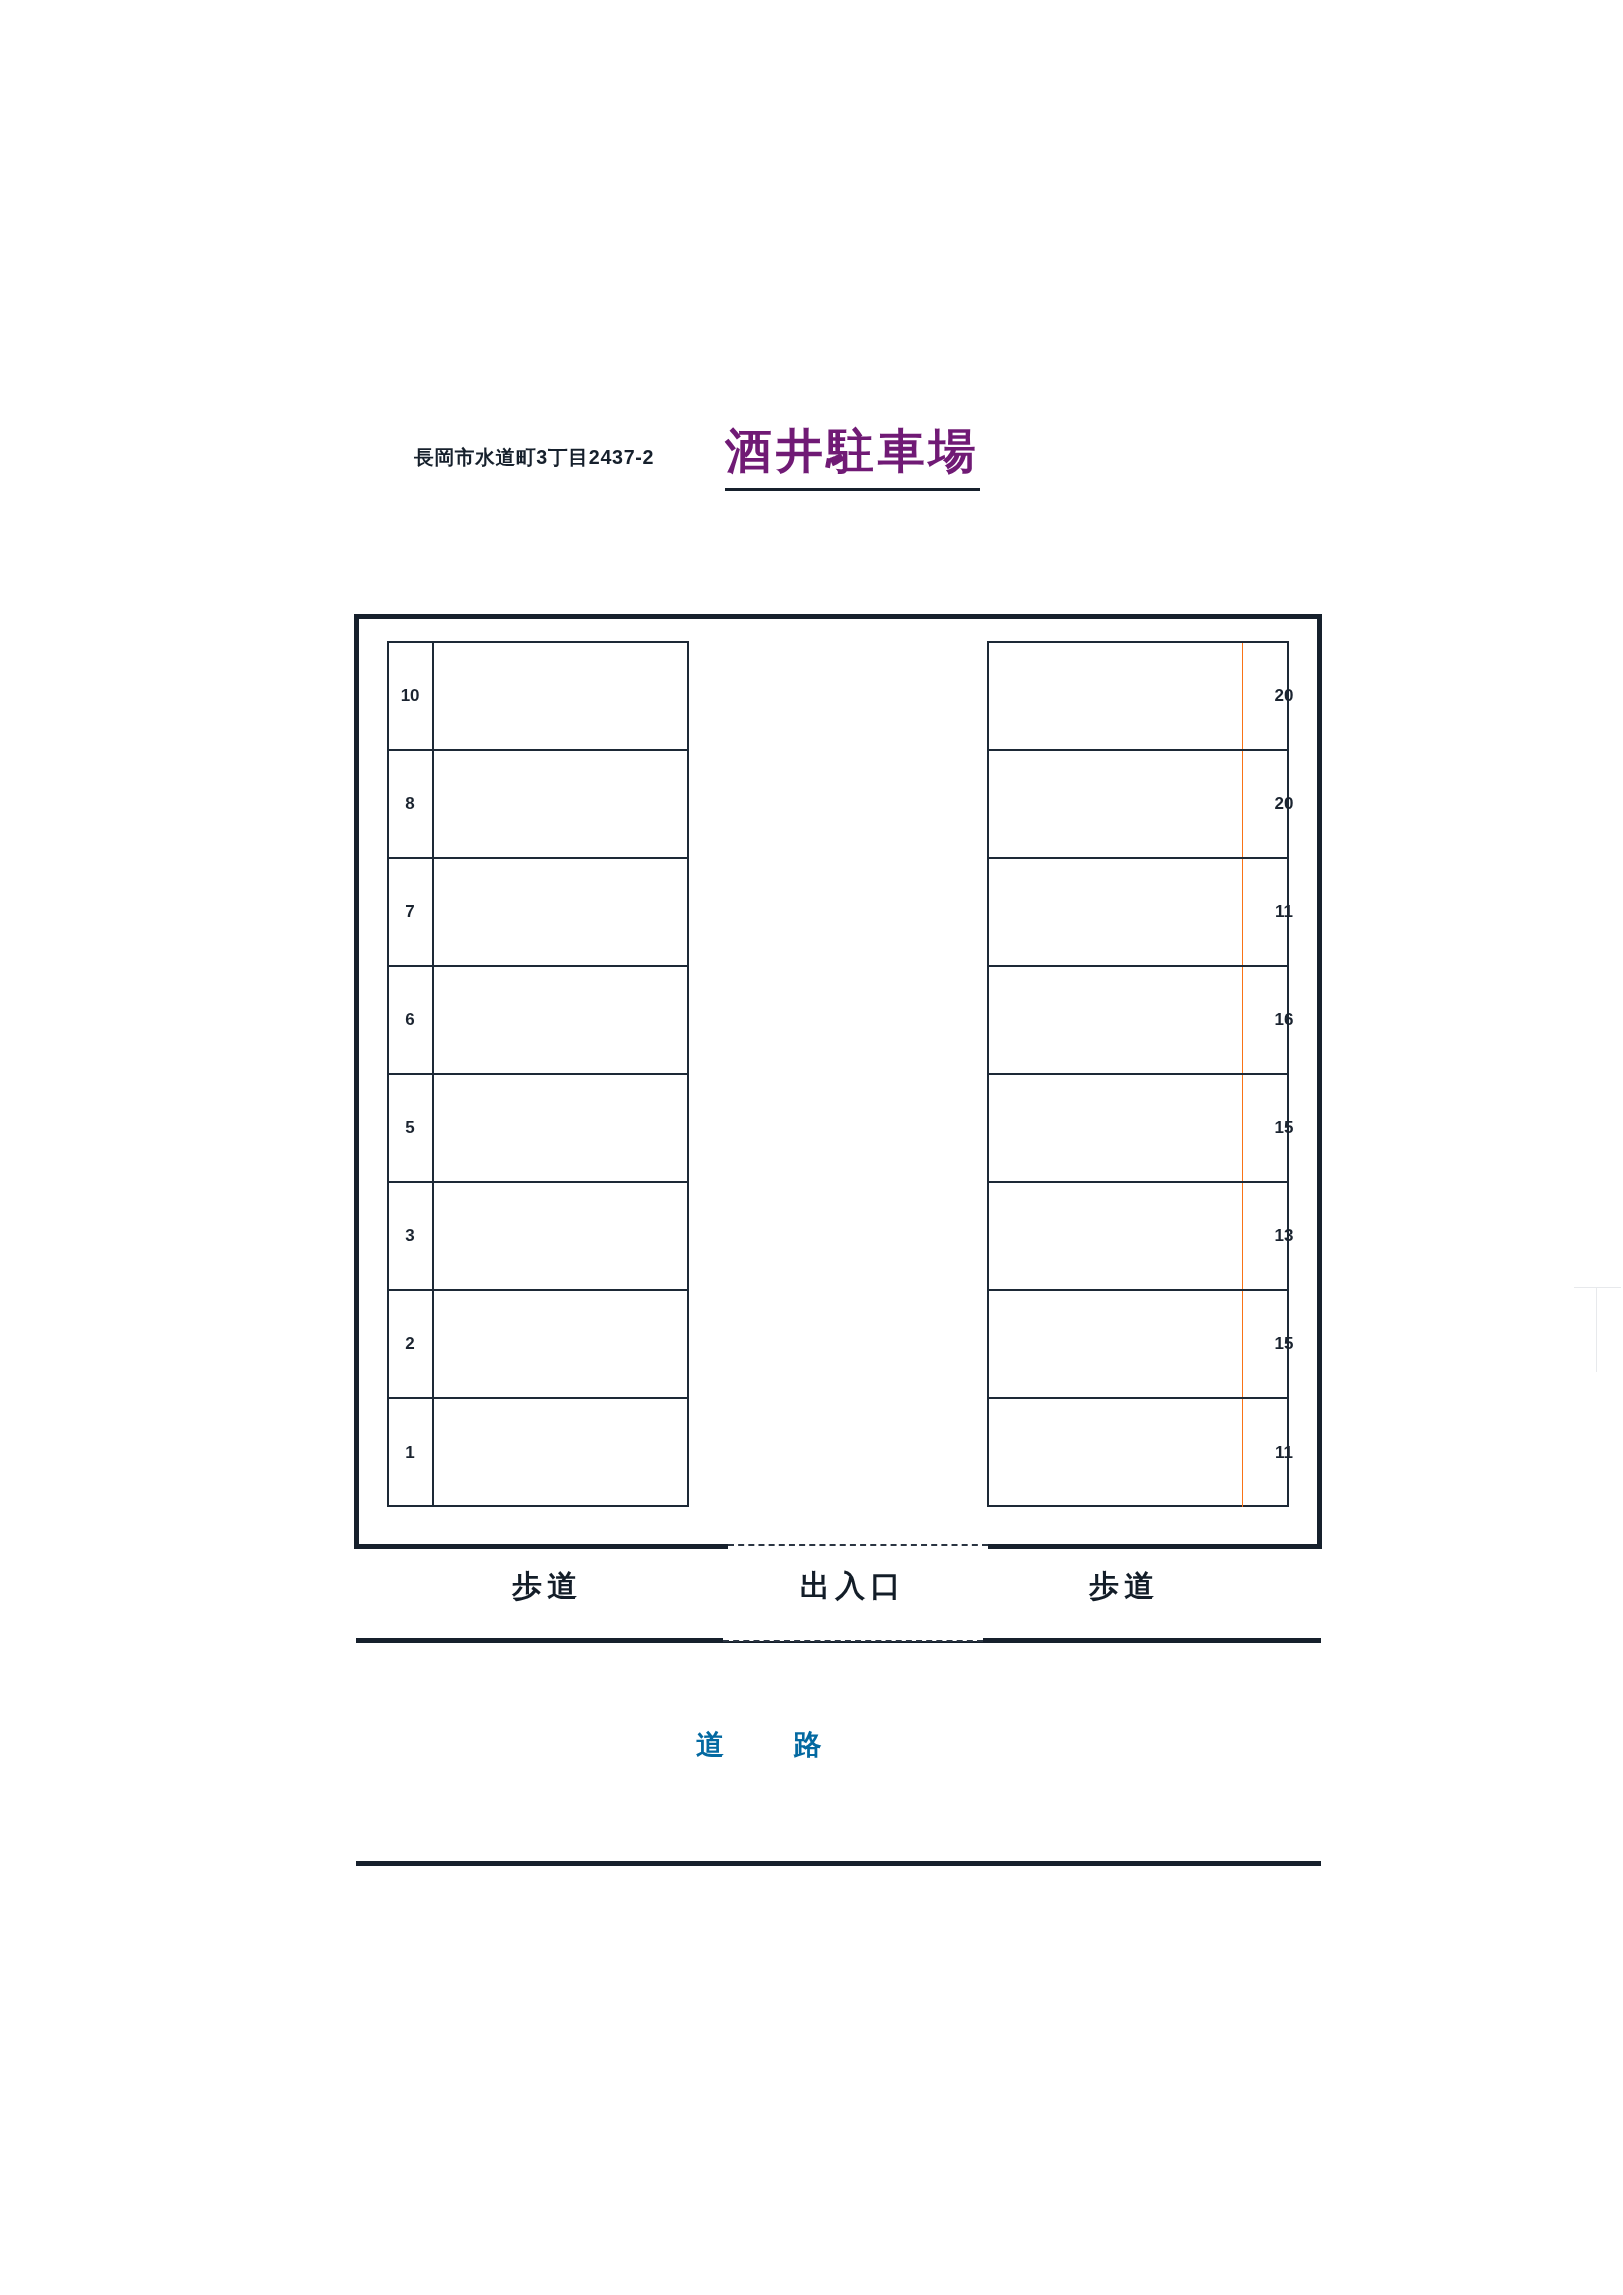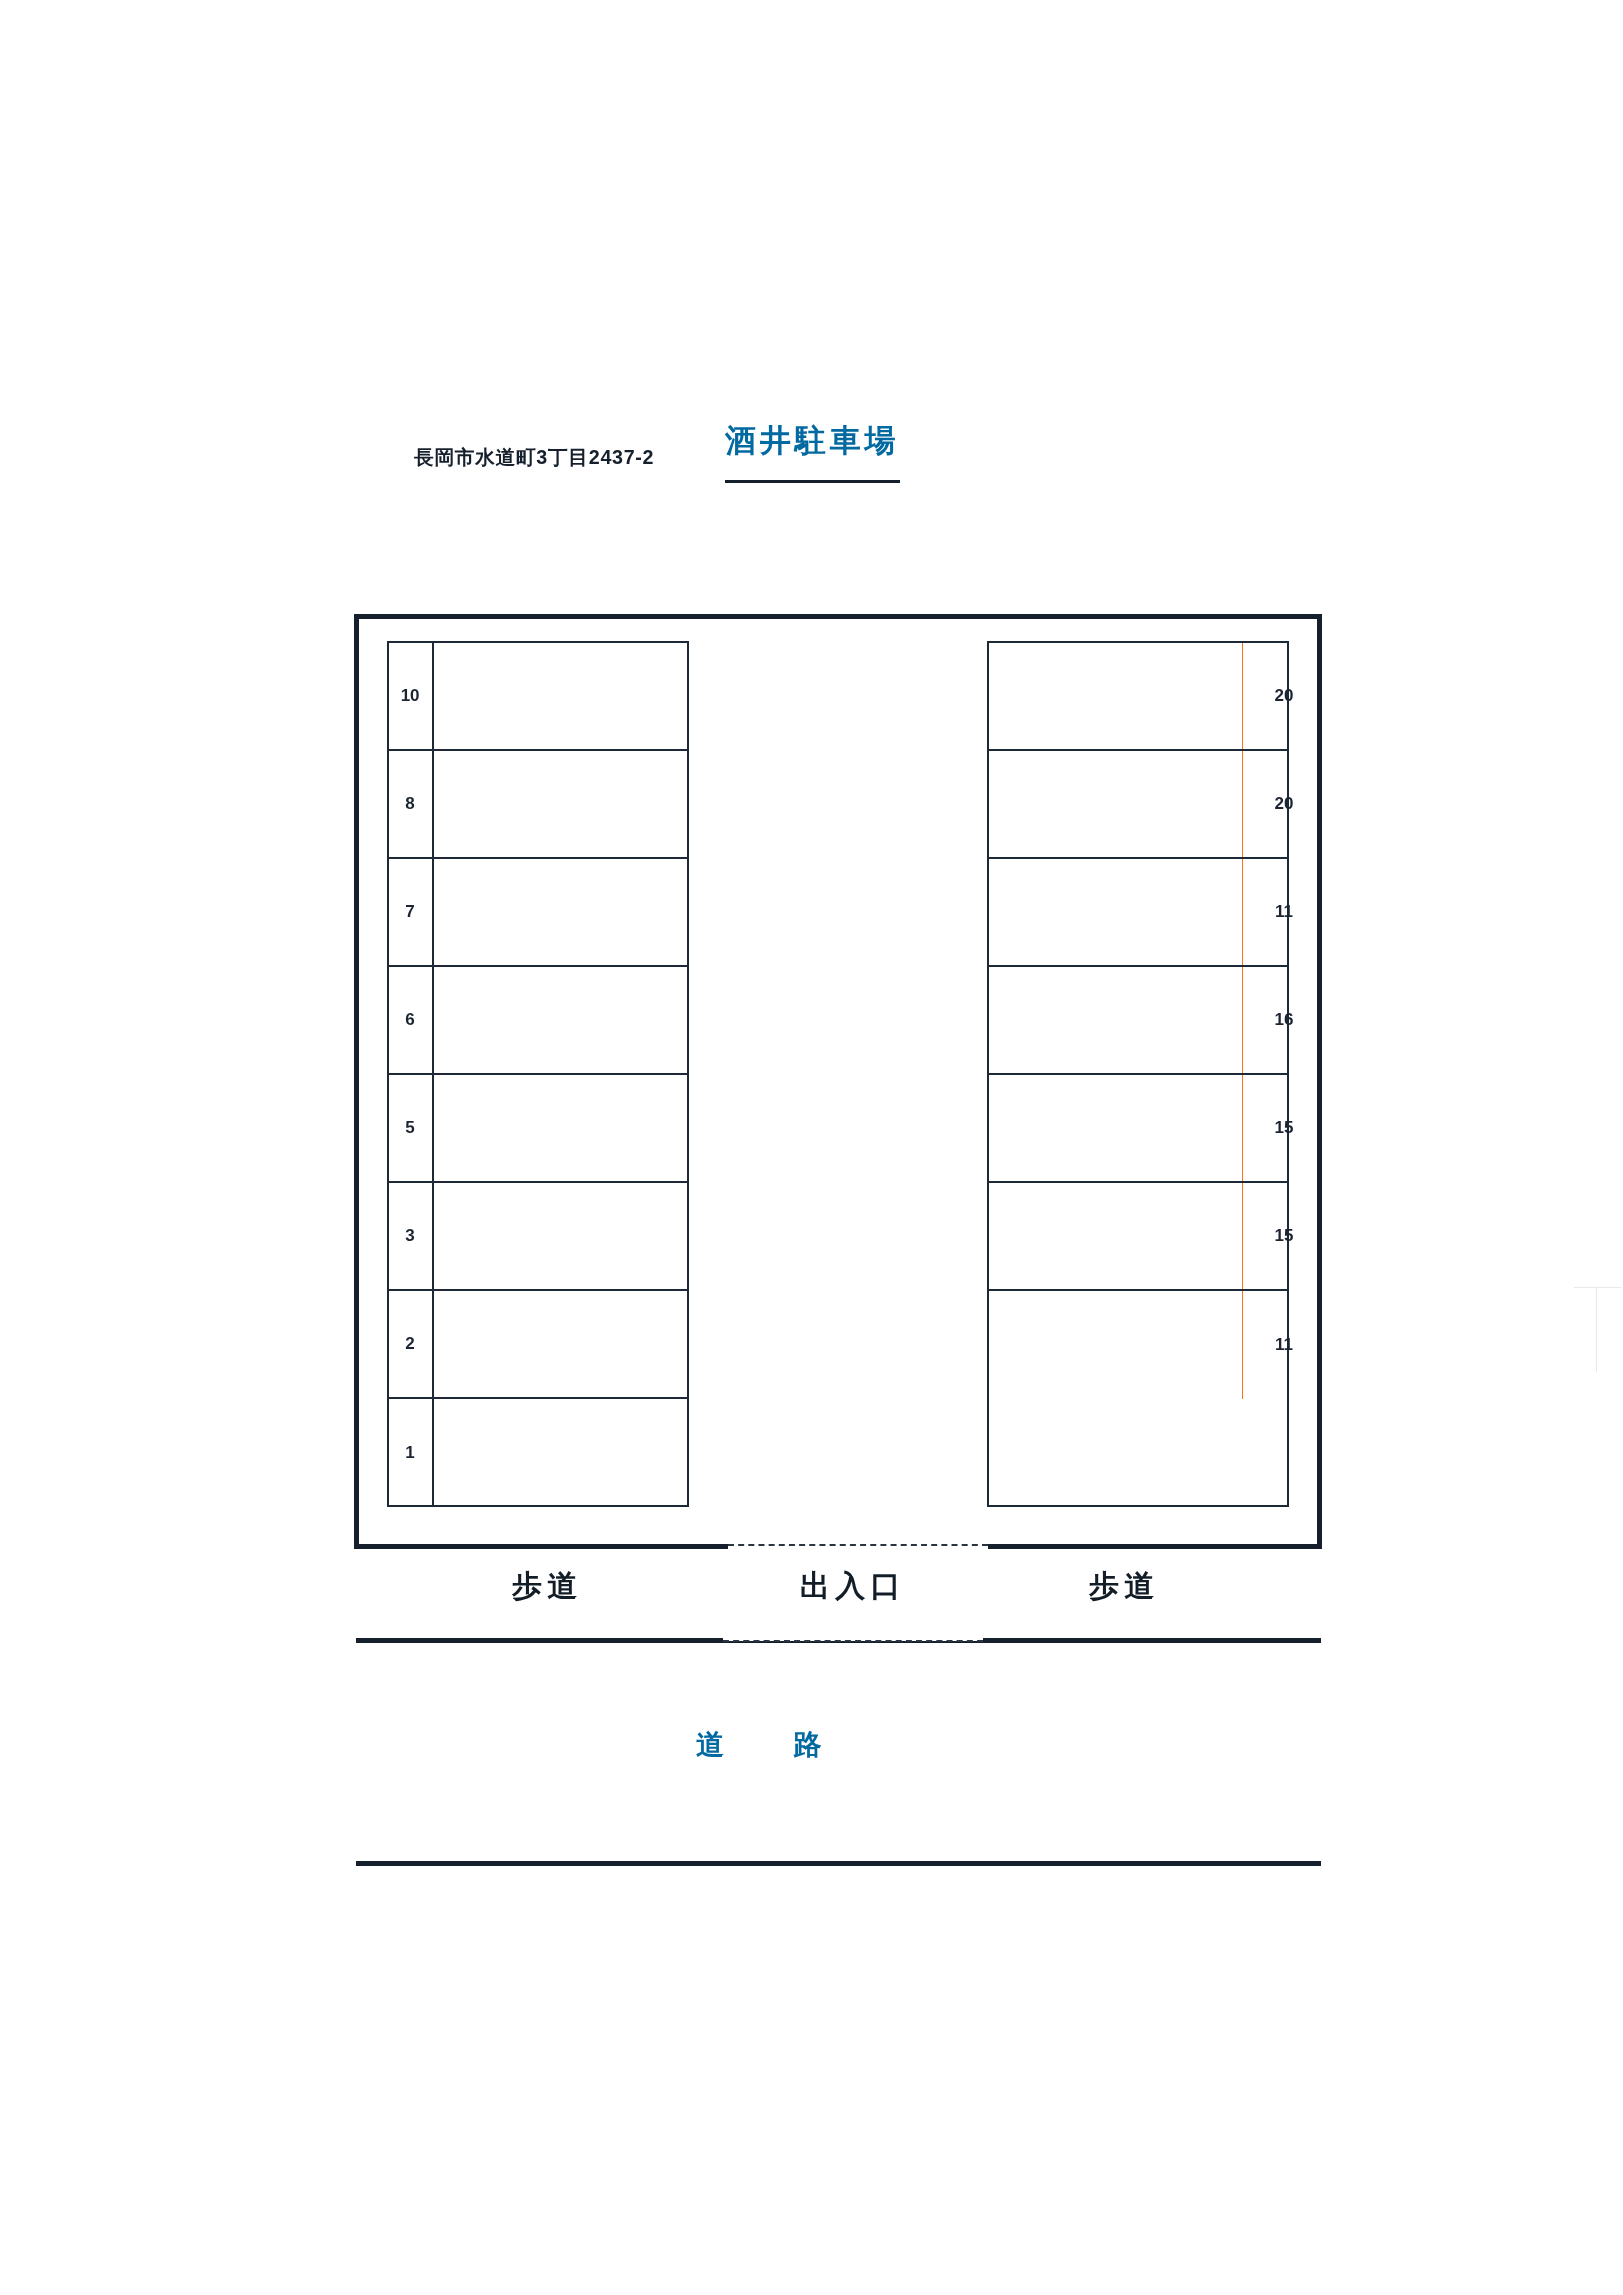--- a/index.html
+++ b/index.html
@@ -22,26 +22,26 @@
     font-size: 19.7px;
     letter-spacing: 0.7px;
     font-weight: 600;
     color: #16202c;
     white-space: nowrap;
   }
   .title {
     position: absolute;
     left: 725px;
     top: 420px;
-    font-size: 31px;
+    font-size: 47px;
     font-weight: 700;
     letter-spacing: 3.9px;
-    color: #0369a1;
+    color: #701a75;
     white-space: nowrap;
-    padding-bottom: 18px;
+    padding-bottom: 5px;
     border-bottom: 3.3px solid #16202c;
   }
 
   
   .lot {
     position: absolute;
     left: 354px;
     top: 614px;
     width: 968px;
     height: 935px;
@@ -272,20 +272,24 @@
     <div class="stall">
       <div class="bay"></div>
       <div class="num">16</div>
     </div>
 
     <div class="stall">
       <div class="bay"></div>
       <div class="num">15</div>
     </div>
 
+    <div class="stall">
+      <div class="bay"></div>
+      <div class="num">13</div>
+    </div>
 
     <div class="stall">
       <div class="bay"></div>
       <div class="num">15</div>
     </div>
 
     <div class="stall">
       <div class="bay"></div>
       <div class="num">11</div>
     </div>

